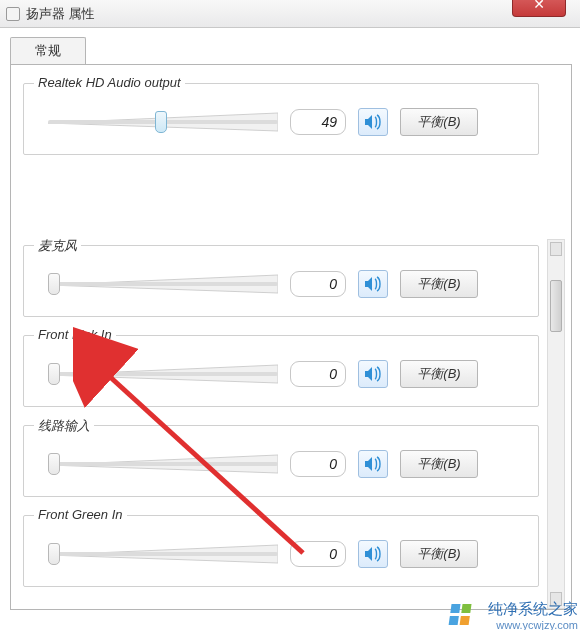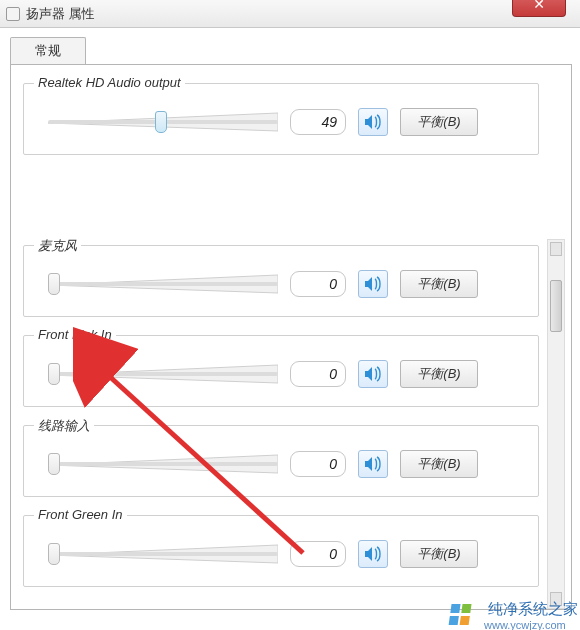--- a/index.html
+++ b/index.html
@@ -111,21 +111,21 @@
 
   
   .watermark {
     position: absolute; right: 2px; bottom: 0; height: 30px;
     display: flex; align-items: center; gap: 16px;
     font-size: 15px; color: #2f6fb3; font-weight: 500;
     background: rgba(255,255,255,0.0);
   }
   .watermark .logo { display: flex; flex-wrap: wrap; width: 22px; height: 22px; gap: 2px; transform: skewX(-8deg); }
   .watermark .logo span { width: 9px; height: 9px; }
-  .watermark .sub { font-size: 11px; color: #5a8cc4; margin-left: -4px; }
+  .watermark .sub { font-size: 11px; color: #5a8cc4; margin-left: -4px; text-align: right; }
 </style>
 </head>
 <body>
 
 <div class="titlebar">
   <div class="title-icon"></div>
   <div class="title-text">扬声器 属性</div>
   <div class="close-btn">✕</div>
 </div>
 

